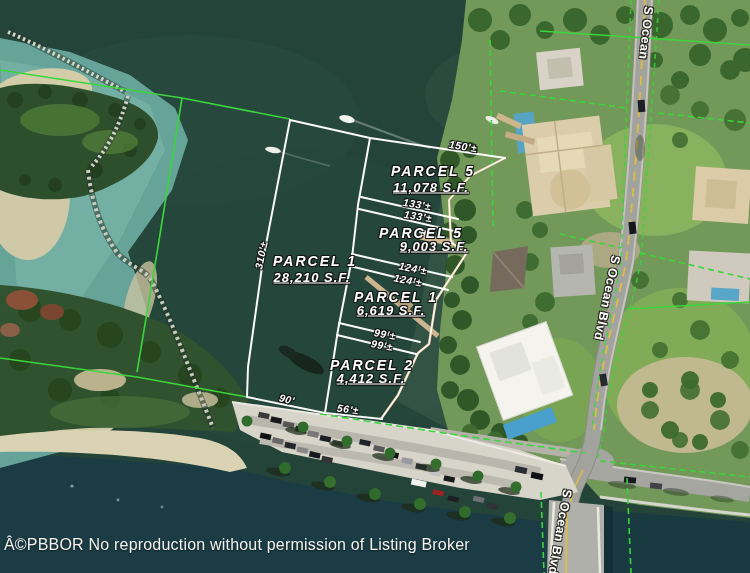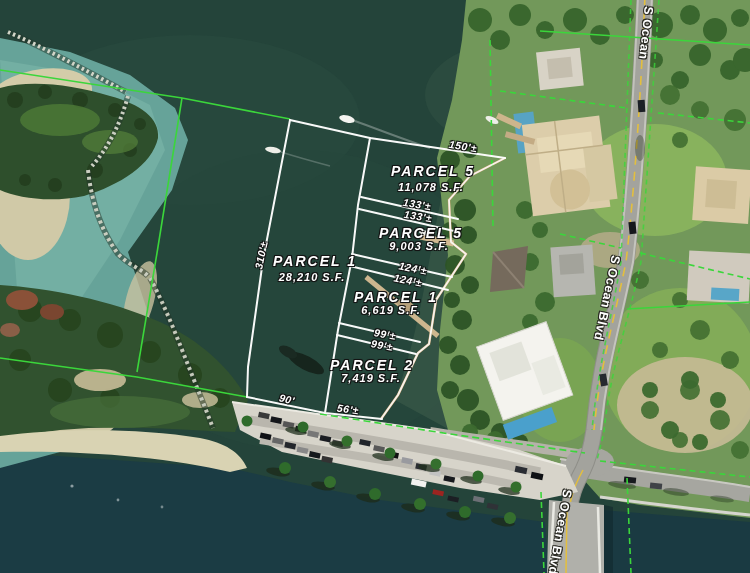--- a/index.html
+++ b/index.html
@@ -7,21 +7,21 @@
     position:relative;width:750px;height:573px;overflow:hidden;
     background:#24443a;font-family:"Liberation Sans",sans-serif;
   }
   #scene{position:absolute;left:0;top:0;}
   .lbl{
     position:absolute;white-space:nowrap;color:#fff;font-weight:700;font-style:italic;
     transform:translate(-50%,-50%);
     text-shadow:-1px -1px 0 #141414,1px -1px 0 #141414,-1px 1px 0 #141414,1px 1px 0 #141414,0 0 2px #000;
   }
   .pname{font-size:14px;letter-spacing:2px;}
-  .parea{font-size:11px;letter-spacing:1px;}
+  .parea{font-size:13px;letter-spacing:1px;text-decoration:underline;}
   .dim{font-size:10.5px;letter-spacing:.5px;}
   .road{
     position:absolute;white-space:nowrap;color:#fff;font-weight:700;font-style:normal;
     font-size:12.5px;letter-spacing:.5px;
     text-shadow:-1px -1px 0 #2b2b24,1px -1px 0 #2b2b24,-1px 1px 0 #2b2b24,1px 1px 0 #2b2b24;
   }
   .copy{
     position:absolute;left:4px;top:536px;color:#f2f2ef;font-size:16px;font-weight:400;
     font-style:normal;letter-spacing:.2px;text-shadow:0 1px 2px rgba(0,0,0,.55);
   }
@@ -368,39 +368,40 @@
     <path d="M339,323 L420,342"></path>
     <path d="M337,335 L416,354"></path>
     <path d="M505,158 L470,176 L449,200 L451,242 L466,254 L436,300 L429,344 L418,353 L398,395 L381,419" stroke-width="1.8" opacity="0.9"></path>
   </g>
 </svg>
 
   <div class="lbl pname" style="left:315px;top:261px">PARCEL 1</div>
   <div class="lbl parea" style="left:312px;top:277px">28,210 S.F.</div>
 
   <div class="lbl pname" style="left:372px;top:365px">PARCEL 2</div>
-  <div class="lbl parea" style="left:371px;top:378px">7,419 S.F.</div>
+  <div class="lbl parea" style="left:371px;top:378px">4,412 S.F.</div>
 
   <div class="lbl pname" style="left:396px;top:297px">PARCEL 1</div>
   <div class="lbl parea" style="left:391px;top:310px">6,619 S.F.</div>
 
   <div class="lbl pname" style="left:421px;top:233px">PARCEL 5</div>
-  <div class="lbl parea" style="left:419px;top:246px">9,003 S.F.</div>
+  <div class="lbl parea" style="left:434px;top:246px">9,003 S.F.</div>
 
   <div class="lbl pname" style="left:433px;top:171px">PARCEL 5</div>
   <div class="lbl parea" style="left:431px;top:187px">11,078 S.F.</div>
 
   <div class="lbl dim" style="left:463px;top:146px;transform:translate(-50%,-50%) rotate(9deg)">150'±</div>
   <div class="lbl dim" style="left:417px;top:204px;transform:translate(-50%,-50%) rotate(9deg)">133'±</div>
   <div class="lbl dim" style="left:418px;top:216px;transform:translate(-50%,-50%) rotate(9deg)">133'±</div>
   <div class="lbl dim" style="left:413px;top:268px;transform:translate(-50%,-50%) rotate(11deg)">124'±</div>
   <div class="lbl dim" style="left:408px;top:280px;transform:translate(-50%,-50%) rotate(11deg)">124'±</div>
   <div class="lbl dim" style="left:385px;top:334px;transform:translate(-50%,-50%) rotate(10deg)">99'±</div>
   <div class="lbl dim" style="left:382px;top:345px;transform:translate(-50%,-50%) rotate(10deg)">99'±</div>
   <div class="lbl dim" style="left:261px;top:255px;transform:translate(-50%,-50%) rotate(-78deg)">310'±</div>
   <div class="lbl dim" style="left:287px;top:399px;transform:translate(-50%,-50%) rotate(14deg)">90'</div>
   <div class="lbl dim" style="left:348px;top:409px;transform:translate(-50%,-50%) rotate(8deg)">56'±</div>
 
   <div class="road" style="left:646px;top:33px;transform:translate(-50%,-50%) rotate(96deg)">S Ocean</div>
   <div class="road" style="left:607px;top:298px;transform:translate(-50%,-50%) rotate(102deg)">S Ocean Blvd</div>
   <div class="road" style="left:560px;top:532px;transform:translate(-50%,-50%) rotate(100deg)">S Ocean Blvd</div>
 
+  <div class="copy">Â©PBBOR No reproduction without permission of Listing Broker</div>
 </div>
 
 </body></html>

